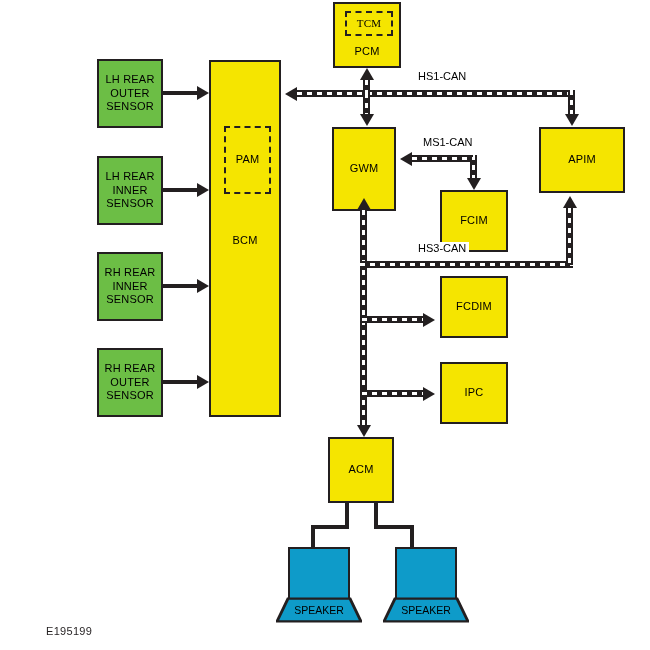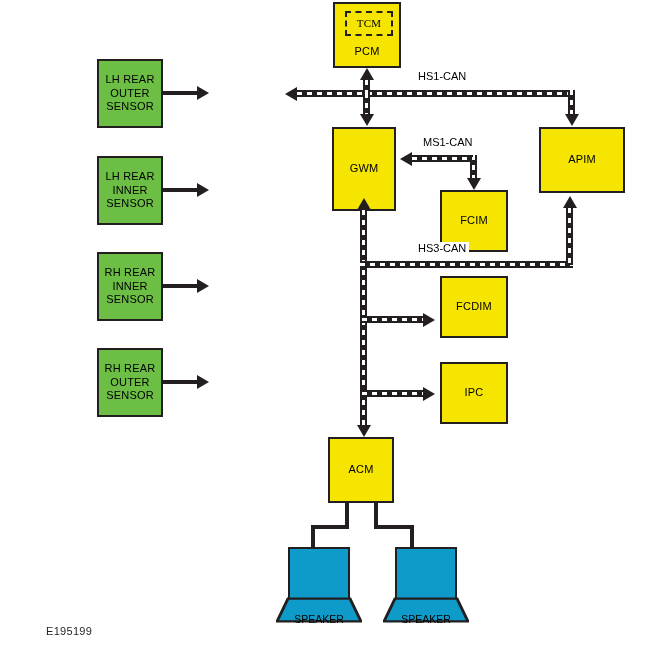--- a/index.html
+++ b/index.html
@@ -66,21 +66,20 @@
     position:absolute;left:0;
     width:100%;
     background:transparent;
   }
   .spk-text{
     position:absolute;
     left:0;width:100%;
     text-align:center;
     font-size:10.5px;
     color:#000;
-    margin-top:9px;
   }
 
   
   .sline{position:absolute;background:#231f20;}
 
   
   .bus-h{
     position:absolute;
     height:7px;
     background:#231f20;
@@ -169,20 +168,26 @@
 
   <div class="sline" style="left:163px;top:188px;width:36px;height:4px;"></div>
   <div class="arr arr-r" style="left:197px;top:183px;"></div>
 
   <div class="sline" style="left:163px;top:284px;width:36px;height:4px;"></div>
   <div class="arr arr-r" style="left:197px;top:279px;"></div>
 
   <div class="sline" style="left:163px;top:380px;width:36px;height:4px;"></div>
   <div class="arr arr-r" style="left:197px;top:375px;"></div>
 
+  <div class="node yellow" style="left:209px;top:60px;width:72px;height:357px;display:block;">
+    <div class="pam-box" style="left:13px;top:64px;width:47px;height:68px;">
+      <span>PAM</span>
+    </div>
+    <div class="bcm-label" style="top:172px;">BCM</div>
+  </div>
 
   <div class="node yellow" style="left:333px;top:2px;width:68px;height:66px;display:block;">
     <div class="tcm-box" style="left:10px;top:7px;width:48px;height:25px;font-family:Liberation Serif, serif;">
       <span>TCM</span>
     </div>
     <div class="bcm-label" style="top:41px;">PCM</div>
   </div>
 
   <div class="node yellow" style="left:332px;top:127px;width:64px;height:84px;">
     <span>GWM</span>

